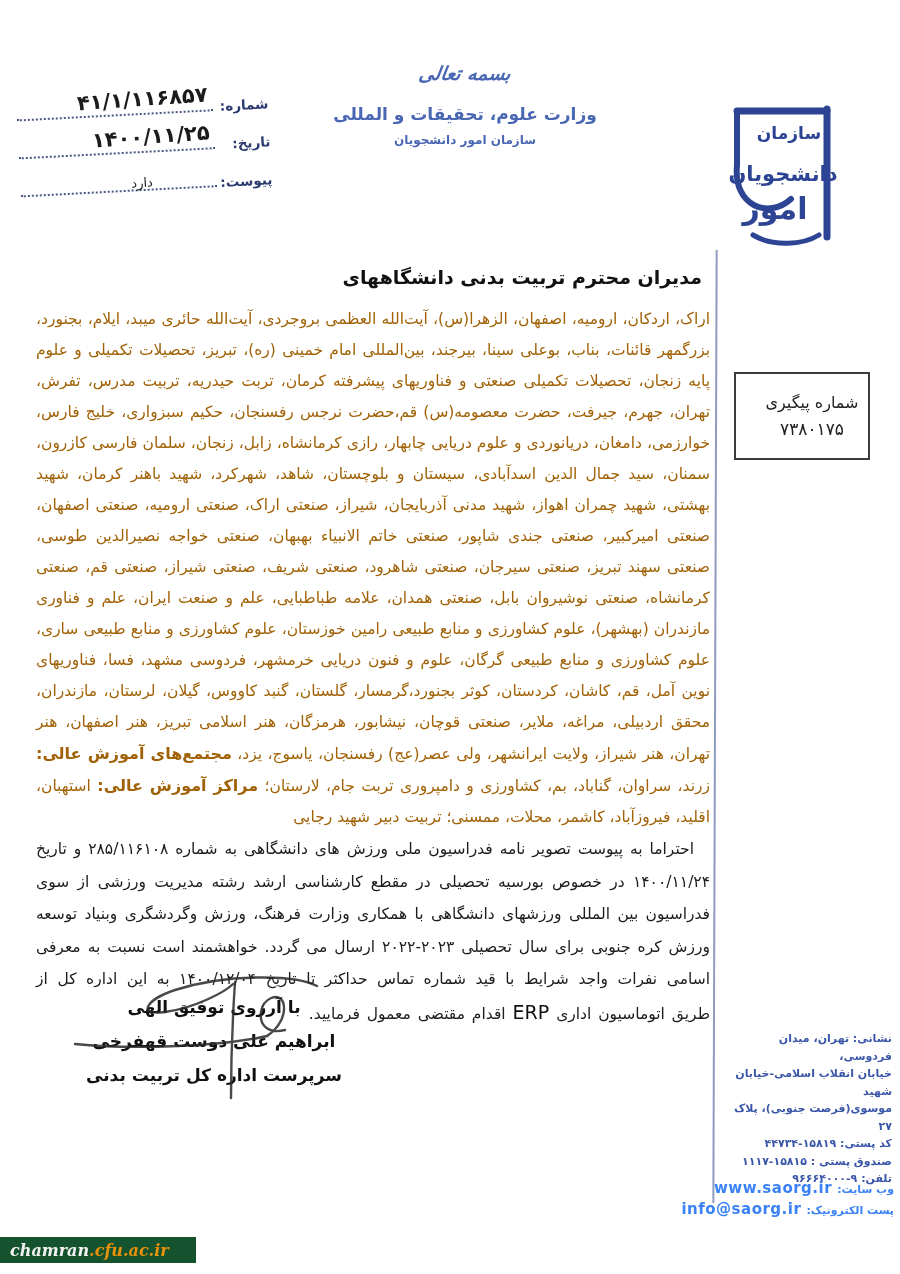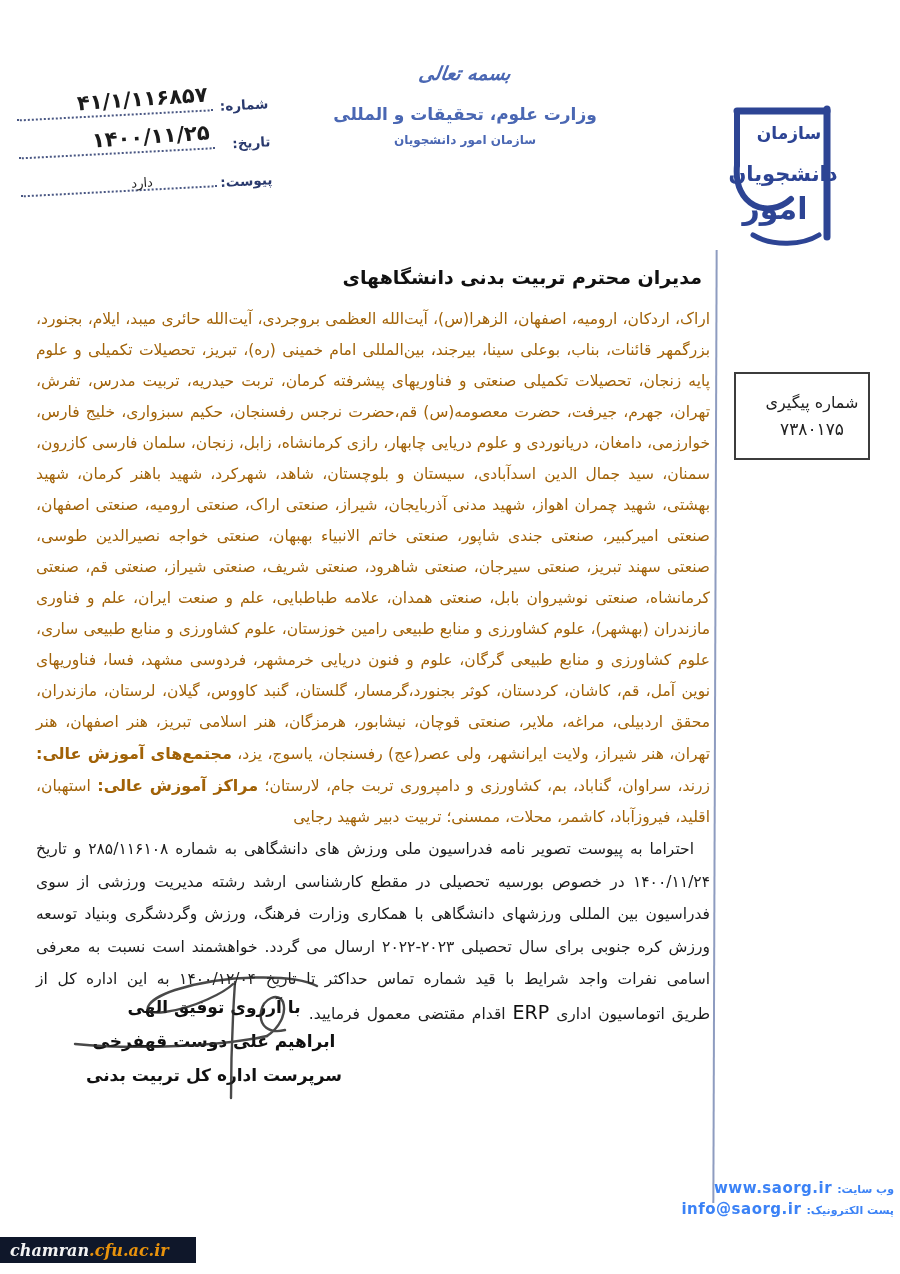--- a/index.html
+++ b/index.html
@@ -49,21 +49,21 @@
 
   
   .address{position:absolute;left:724px;top:1030px;width:168px;direction:rtl;text-align:right;
         color:#3a56a8;font-size:11px;font-weight:bold;line-height:17.5px;}
   .webinfo{position:absolute;left:718px;top:1178px;width:176px;direction:rtl;text-align:right;color:#3b82f6;}
   .webrow{white-space:nowrap;line-height:19px;}
   .weblabel{font-size:11px;font-weight:bold;}
   .weburl{font-size:15px;font-weight:bold;letter-spacing:.5px;}
 
   
-  .watermark{position:absolute;left:0;top:1237px;width:196px;height:26px;background:#0f172a;
+  .watermark{position:absolute;left:0;top:1237px;width:196px;height:26px;background:#14532d;
         display:flex;align-items:center;padding-left:10px;box-sizing:border-box;
         font-family:"DejaVu Serif",serif;font-style:italic;font-weight:bold;font-size:16px;}
   .wm-prefix{color:#f2f2f2;}
   .wm-suffix{color:#e8920c;}
 </style>
 </head>
 <body>
 
 <div class="page">
 
@@ -126,20 +126,28 @@
   </div>
   <svg class="sig-svg" width="330" height="140" viewBox="0 0 330 140" xmlns="http://www.w3.org/2000/svg">
     <g fill="none" stroke="#2a2a2a" stroke-width="2.4" stroke-linecap="round" opacity="0.85">
       <path d="M262 14 C240 2 170 2 120 18 C90 28 82 44 110 40 C140 36 170 20 178 12"></path>
       <path d="M180 10 C178 40 176 90 176 126"></path>
       <path d="M20 72 C80 78 170 74 212 64"></path>
       <path d="M212 64 C224 56 232 42 228 30 C224 20 208 26 206 40 C204 54 214 62 230 58"></path>
     </g>
   </svg>
 
+  <div class="address">
+    <div>نشانی: تهران، میدان فردوسی،</div>
+    <div>خیابان انقلاب اسلامی-خیابان شهید</div>
+    <div>موسوی(فرصت جنوبی)، پلاک ۲۷</div>
+    <div>کد پستی: ۱۵۸۱۹-۴۴۷۳۴</div>
+    <div>صندوق پستی : ۱۵۸۱۵-۱۱۱۷</div>
+    <div>تلفن: ۹-۹۶۶۶۴۰۰۰</div>
+  </div>
 
   <div class="webinfo">
     <div class="webrow">
       <span class="weblabel">وب سایت:</span>
       <span class="weburl">www.saorg.ir</span>
     </div>
     <div class="webrow">
       <span class="weblabel">پست الکترونیک:</span>
       <span class="weburl">info@saorg.ir</span>
     </div>

